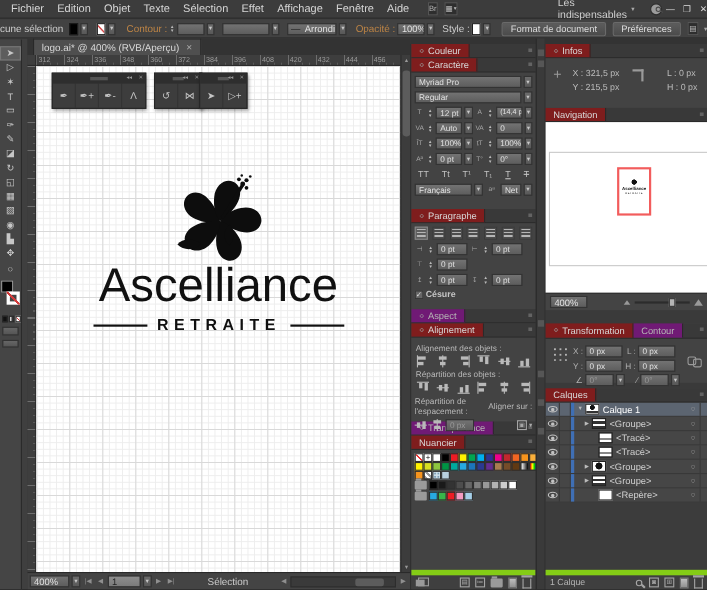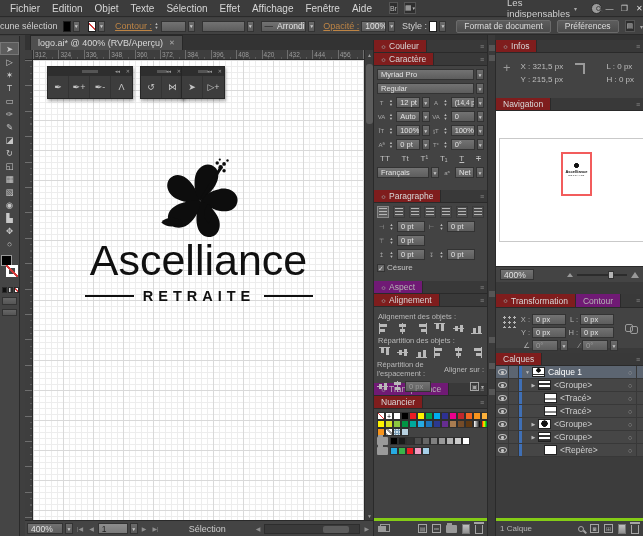--- a/index.html
+++ b/index.html
@@ -16,21 +16,21 @@
   .workspace{margin-left:88px;display:flex;align-items:center;gap:4px;font-size:9.5px;color:#d0d0d0;}
   .dda{font-size:6px;color:#aaa;}
   .searchbox{margin-left:14px;width:68px;height:11px;background:#9b9b9b;border-radius:6px;border:1px solid #2d2d2d;display:flex;align-items:center;padding-left:4px;}
   .mag{width:5px;height:5px;border:1px solid #4a4a4a;border-radius:50%;position:relative;}
   .mag::after{content:"";position:absolute;width:3px;height:1px;background:#4a4a4a;right:-3px;bottom:-1px;transform:rotate(45deg);}
   .winbtns{margin-left:auto;display:flex;height:100%;}
   .winbtn{width:15px;height:100%;display:flex;align-items:center;justify-content:center;font-size:8px;color:#ddd;}
 
   
   .controlbar{position:absolute;left:0;top:18px;width:643px;height:17px;background:#424242;border-bottom:1px solid #2a2a2a;display:flex;align-items:center;font-size:9px;gap:2px;}
-  .orange{color:#bd8445;text-decoration:underline;}
+  .orange{color:#bd8445;}
   .cswatch{width:11px;height:11px;border:1px solid #1d1d1d;}
   .cswatch.fill{background:#000;}
   .cswatch.stroke{background:linear-gradient(45deg,transparent 42%,#d23b3b 42%,#d23b3b 58%,transparent 58%),#fff;}
   .dd{width:8px;height:11px;background:linear-gradient(#6c6c6c,#585858);border:1px solid #333;color:#c8c8c8;font-size:5px;display:inline-flex;align-items:center;justify-content:center;}
   .fld{background:linear-gradient(#737373,#5d5d5d);border:1px solid #333;color:#e2e2e2;font-size:8.5px;height:11px;display:inline-flex;align-items:center;padding:0 3px;white-space:nowrap;overflow:hidden;}
   .stepper{width:7px;height:11px;display:inline-flex;flex-direction:column;align-items:center;justify-content:center;font-size:4px;color:#bbb;line-height:4px;}
   .btn{border:1px solid #6a6a6a;border-radius:2px;background:linear-gradient(#5d5d5d,#4b4b4b);color:#ddd;font-size:8.5px;padding:0 7px;height:13px;display:inline-flex;align-items:center;white-space:nowrap;}
 
   
   .toolbar{position:absolute;left:0;top:36px;width:20px;height:500px;background:#454545;border-right:1px solid #2a2a2a;}
@@ -130,21 +130,21 @@
   .ai.v{transform:rotate(90deg);}
   .airow{display:flex;justify-content:space-between;padding:0 2px;margin-bottom:2px;}
 
   .cb{width:8px;height:8px;background:#666;border:1px solid #333;color:#ddd;font-size:7px;line-height:7px;text-align:center;}
 
   
   .sw-row{display:flex;flex-wrap:wrap;width:112px;align-items:center;}
   .sw{width:8px;height:8px;border:1px solid #2f2f2f;flex:none;}
   .icon-folder{width:11px;height:8px;background:#9a9a9a;border-radius:1px;position:relative;margin:1px 2px 1px 0;flex:none;}
   .icon-folder::before{content:"";position:absolute;top:-2px;left:1px;width:5px;height:2px;background:#9a9a9a;}
-  .pbot{position:absolute;left:0;bottom:0;width:100%;height:18px;background:#3f3f3f;border-top:3px solid #84cc16;display:flex;align-items:center;padding:0 4px;gap:5px;}
+  .pbot{position:absolute;left:0;bottom:0;width:100%;height:18px;background:#3f3f3f;border-top:5px solid #84cc16;display:flex;align-items:center;padding:0 4px;gap:5px;}
   .icon-lib{width:10px;height:9px;position:relative;}
   .icon-lib::before{content:"";position:absolute;left:0;top:2px;width:8px;height:6px;background:#9a9a9a;}
   .icon-lib::after{content:"";position:absolute;left:2px;top:0;width:8px;height:6px;border:1px solid #9a9a9a;}
   .icon-page{width:8px;height:10px;background:linear-gradient(#c0c0c0,#909090);border:1px solid #777;}
   .icon-trash{width:8px;height:9px;border:1px solid #a5a5a5;border-top:none;position:relative;margin-top:2px;}
   .icon-trash::before{content:"";position:absolute;top:-3px;left:-2px;right:-2px;height:2px;background:#a5a5a5;}
   .icon-sq{width:9px;height:9px;border:1px solid #a5a5a5;display:flex;align-items:center;justify-content:center;font-size:6px;color:#a5a5a5;}
   .icon-mag{width:6px;height:6px;border:1.5px solid #a5a5a5;border-radius:50%;position:relative;margin-right:1px;}
   .icon-mag::after{content:"";position:absolute;width:4px;height:1.5px;background:#a5a5a5;right:-4px;bottom:-2px;transform:rotate(45deg);}
 
@@ -578,21 +578,21 @@
             <i>▼</i>
           </span>
           <span class="fld s" style="width:28px;">0 pt</span>
         <span class="ficol">↧</span>
           <span class="stepper">
             <i>▲</i>
             <i>▼</i>
           </span>
           <span class="fld s" style="width:28px;">0 pt</span>
       </div>
-      <div class="frow" style="margin-top:1px;">
+      <div class="frow" style="margin-top:1px;font-weight:bold;">
         <span class="cb">✓</span>
         <span style="font-size:8px;color:#c5c5c5;">Césure</span>
       </div>
     </div>
 
     <div class="ptabbar">
       <div class="ptab inactive">
           <span class="dia">≎</span>
           <span>Aspect</span>
         </div>

